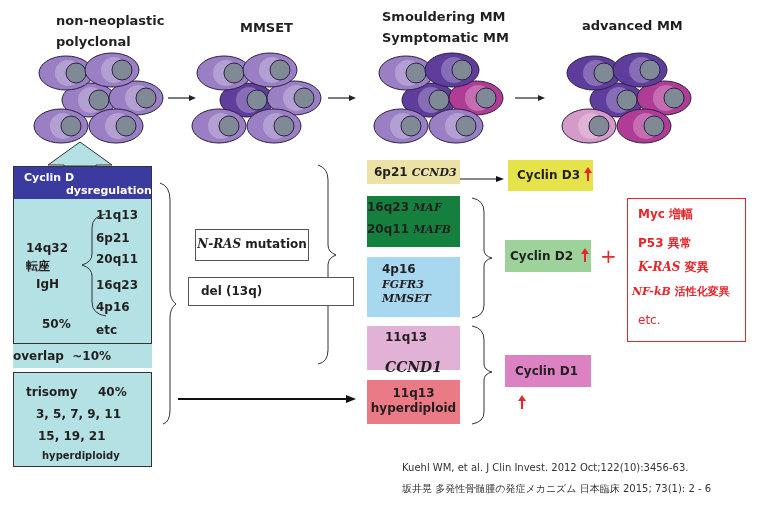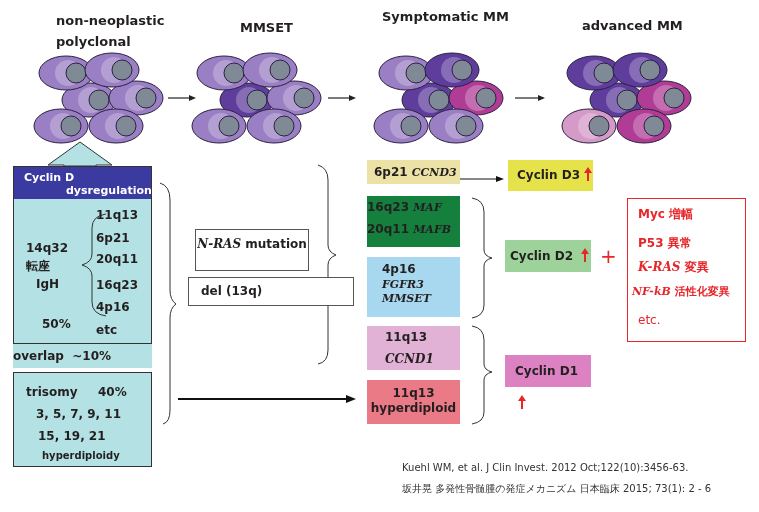--- a/index.html
+++ b/index.html
@@ -16,20 +16,21 @@
 <body>
 
 <div class="abs stage-title" style="left:56px; top:10px;">
   <div>non-neoplastic</div>
   <div>polyclonal</div>
 </div>
 <div class="abs stage-title" style="left:240px; top:17px;">
   <div>MMSET</div>
 </div>
 <div class="abs stage-title" style="left:382px; top:6px;">
+  <div>Smouldering MM</div>
   <div>Symptomatic MM</div>
 </div>
 <div class="abs stage-title" style="left:582px; top:15px;">
   <div>advanced MM</div>
 </div>
 
 <svg class="abs" style="left:0;top:0" width="759" height="160" id="cellsvg">
     <g>
       <ellipse cx="89" cy="100" rx="27" ry="17" fill="#9b7fc4" stroke="#2a2240" stroke-width="1"></ellipse>
       <ellipse cx="91" cy="100" rx="13" ry="13" fill="#ffffff" opacity="0.25"></ellipse>
@@ -197,42 +198,42 @@
   <path d="M318,165 Q328,168 328,180 L328,245 Q328,252 336,255 Q328,258 328,265 L328,350 Q328,362 318,364" fill="none" stroke="#333" stroke-width="1"></path>
   <path d="M472,198 Q484,200 484,212 L484,250 Q484,256 492,258 Q484,260 484,266 L484,305 Q484,316 472,318" fill="none" stroke="#333" stroke-width="1"></path>
   <path d="M472,326 Q484,328 484,340 L484,364 Q484,370 492,372 Q484,374 484,380 L484,412 Q484,422 472,424" fill="none" stroke="#333" stroke-width="1"></path>
 
   <line x1="412" y1="179" x2="496" y2="179" stroke="#111" stroke-width="1.2"></line>
   <polygon points="496,176 504,179 496,182" fill="#111"></polygon>
   <line x1="178" y1="399" x2="346" y2="399" stroke="#111" stroke-width="2"></line>
   <polygon points="346,395 356,399 346,403" fill="#111"></polygon>
 </svg>
 
-<div class="box" style="left:195px; top:229px; width:114px; height:42px; border:1px solid #555; background:#fff; font-size:12px; line-height:28px; text-align:center;">
+<div class="box" style="left:195px; top:229px; width:114px; height:32px; border:1px solid #555; background:#fff; font-size:12px; line-height:28px; text-align:center;">
   <span class="it">N-RAS</span><span class="b" style="white-space:pre;"> mutation</span>
 </div>
 <div class="box" style="left:188px; top:277px; width:166px; height:29px; border:1px solid #555; background:#fff; font-size:12px; line-height:27px; padding-left:12px;">
   <span class="b">del (13q)</span>
 </div>
 
 <div class="box" style="left:367px; top:160px; width:93px; height:24px; background:#ece2a6; font-size:12px; line-height:24px; padding-left:7px;">
   <span class="b" style="white-space:pre;">6p21 </span><span class="it" style="font-size:11px;">CCND3</span>
 </div>
 <div class="box" style="left:367px; top:196px; width:93px; height:51px; background:#15803d; font-size:12px; ">
   <div style="margin-top:4px;"><span class="b" style="white-space:pre;">16q23 </span><span class="it" style="font-size:11px;">MAF</span></div>
   <div style="margin-top:8px;"><span class="b" style="white-space:pre;">20q11 </span><span class="it" style="font-size:11px;">MAFB</span></div>
 </div>
 <div class="box" style="left:367px; top:257px; width:93px; height:60px; background:#a8d8f0; font-size:12px; padding-left:15px;">
   <div class="b" style="margin-top:5px;">4p16</div>
   <div class="it" style="font-size:11px; margin-top:2px;">FGFR3</div>
   <div class="it" style="font-size:11px; margin-top:1px;">MMSET</div>
 </div>
 <div class="box" style="left:367px; top:326px; width:93px; height:44px; background:#e2b2d6; font-size:12px; padding-left:18px;">
   <div class="b" style="margin-top:4px;">11q13</div>
-  <div class="it" style="font-size:12px; margin-top:8px;">CCND1</div>
+  <div class="it" style="font-size:14px; margin-top:15px;">CCND1</div>
 </div>
 <div class="box" style="left:367px; top:380px; width:93px; height:44px; background:#ea7a86; font-size:12px; text-align:center;">
   <div class="b" style="margin-top:6px;">11q13</div>
   <div class="b" style="margin-top:1px;">hyperdiploid</div>
 </div>
 
 <div class="box" style="left:508px; top:160px; width:85px; height:31px; background:#e6e34a; font-size:12px; line-height:31px; padding-left:9px;">
   <span class="b">Cyclin D3</span>
   <svg width="8" height="14" style="vertical-align:-2px;">
       <polygon points="4,0 8,6 5,6 5,14 3,14 3,6 0,6" fill="#e8262a"></polygon>

